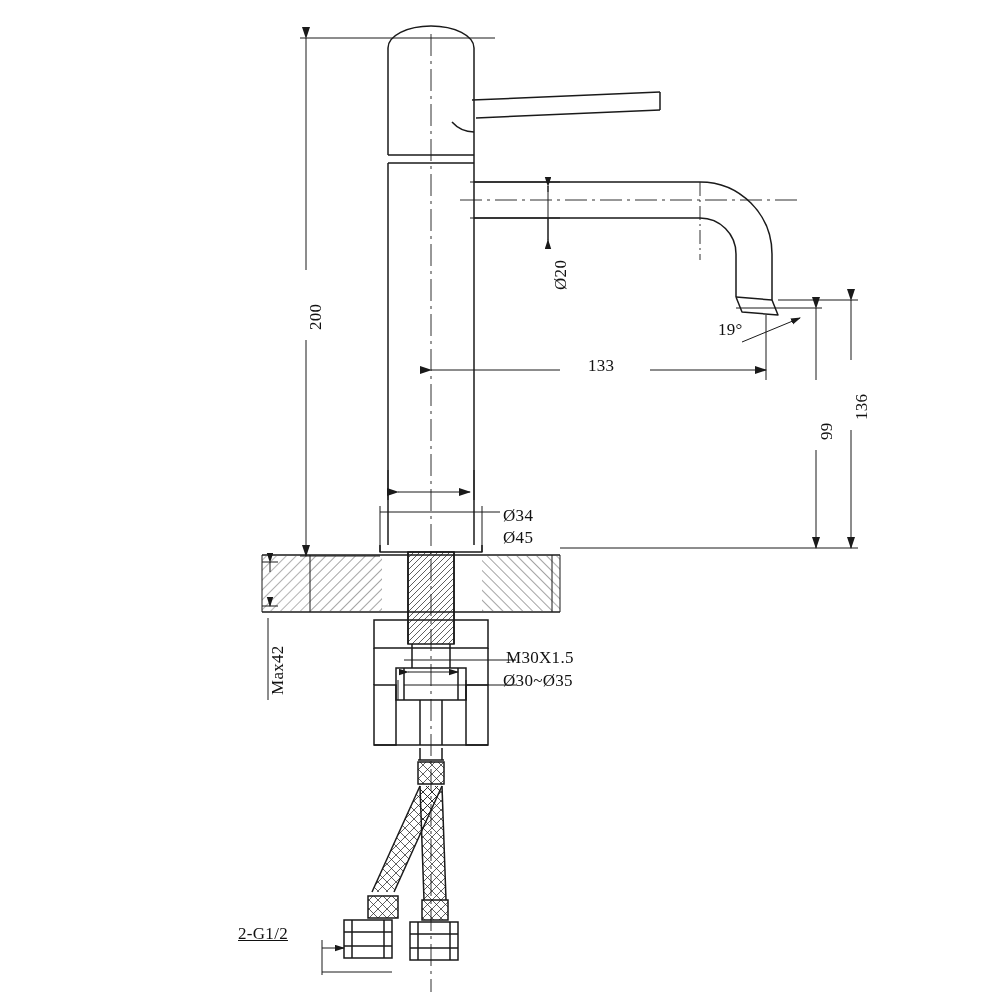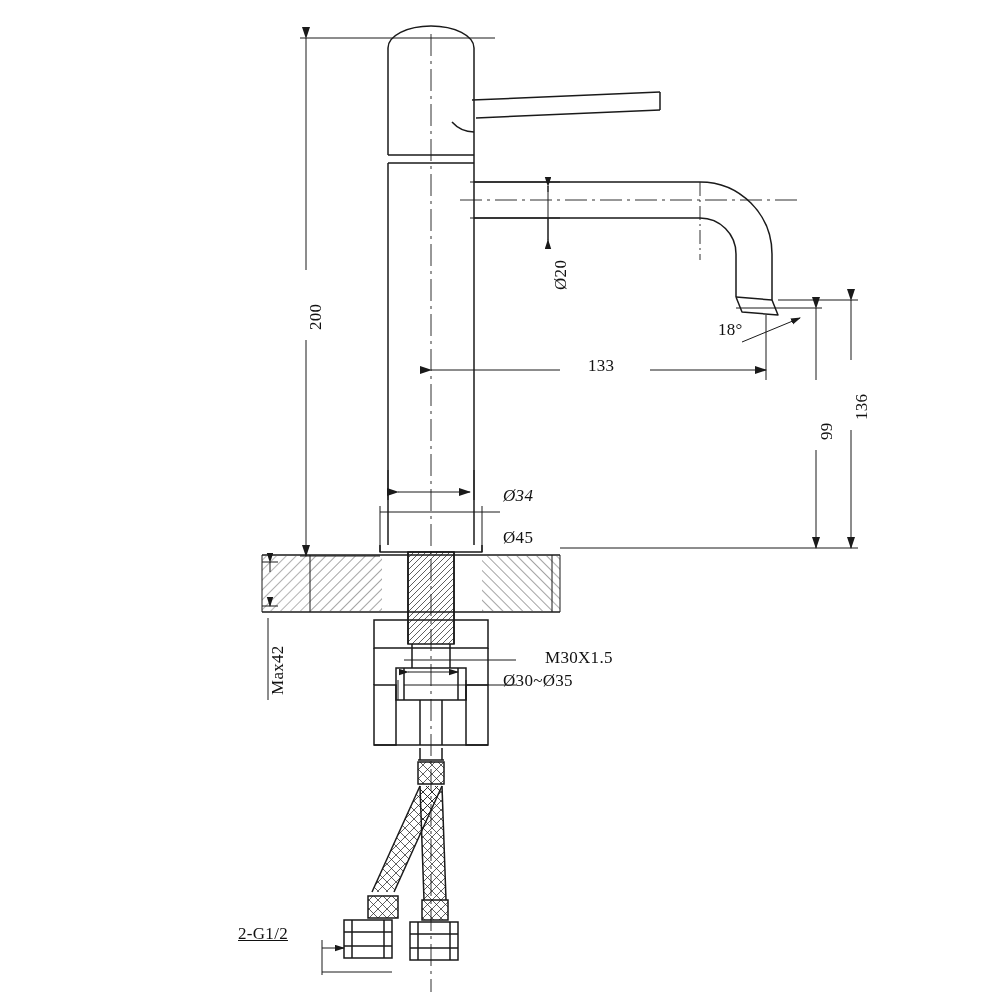--- a/index.html
+++ b/index.html
@@ -187,31 +187,31 @@
     <path d="M322 972 L392 972"></path>
   </g>
 </svg>
 
 <div class="lbl vlbl" style="left:306px;top:330px;transform:rotate(-90deg);">200</div>
 
 <div class="lbl vlbl" style="left:551px;top:290px;transform:rotate(-90deg);">Ø20</div>
 
 <div class="lbl" style="left:588px;top:356px;">133</div>
 
-<div class="lbl" style="left:718px;top:320px;">18°</div>
+<div class="lbl" style="left:718px;top:320px;">19°</div>
 
 <div class="lbl vlbl" style="left:852px;top:420px;transform:rotate(-90deg);">136</div>
 
 <div class="lbl vlbl" style="left:817px;top:440px;transform:rotate(-90deg);">99</div>
 
-<div class="lbl" style="left:503px;top:486px;font-style:italic;">Ø34</div>
+<div class="lbl" style="left:503px;top:506px;">Ø34</div>
 
 <div class="lbl" style="left:503px;top:500px;margin-top:28px;">Ø45</div>
 
 <div class="lbl vlbl" style="left:268px;top:695px;transform:rotate(-90deg);">Max42</div>
 
-<div class="lbl" style="left:545px;top:648px;">M30X1.5</div>
+<div class="lbl" style="left:506px;top:648px;">M30X1.5</div>
 
 <div class="lbl" style="left:503px;top:671px;text-align:center;">Ø30~Ø35</div>
 
 <div class="lbl" style="left:238px;top:924px;text-decoration:underline;">2-G1/2</div>
 
 </div>
 
 </body></html>

